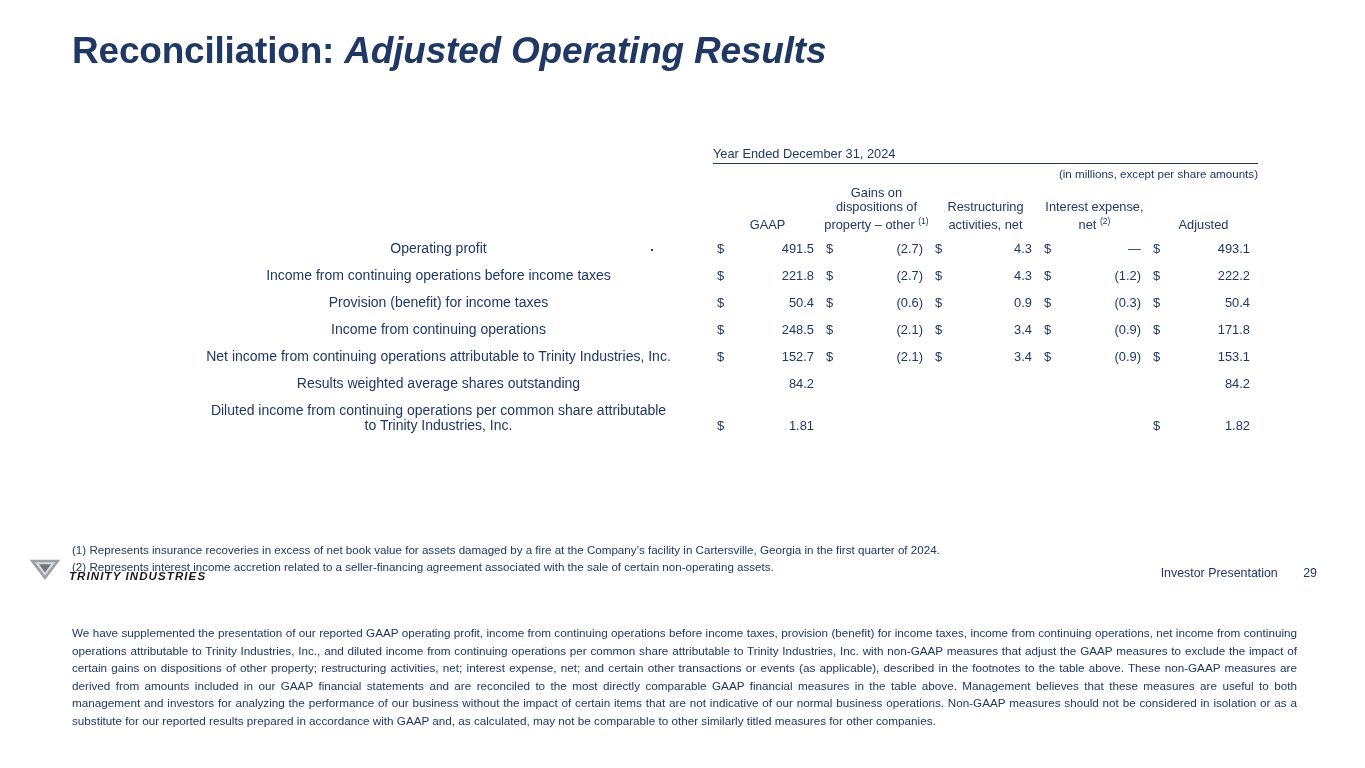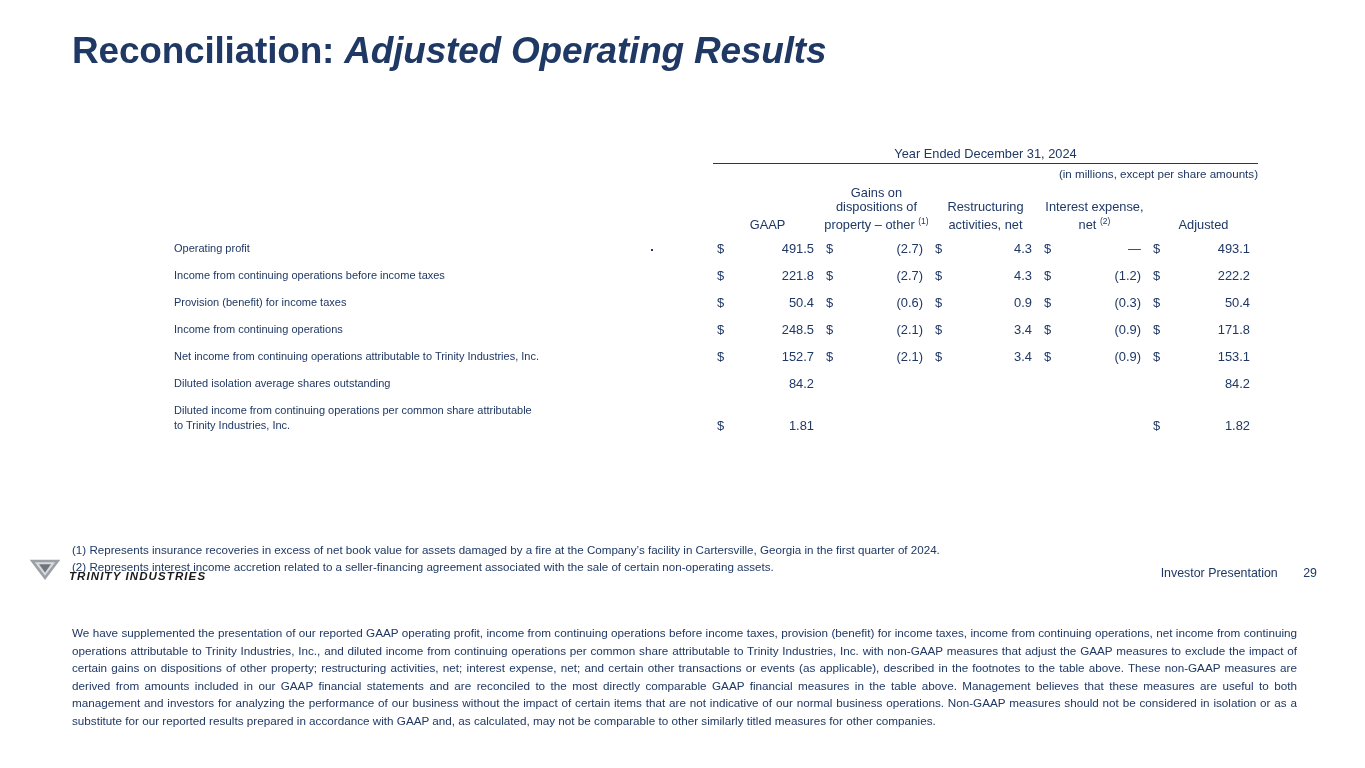--- a/index.html
+++ b/index.html
@@ -50,21 +50,20 @@
   table.fin td, table.fin th {
     padding: 0;
     vertical-align: bottom;
     font-weight: normal;
   }
   .col-label { width: 530px; }
   .cur { width: 16px; text-align: left; padding-left: 4px !important; }
   .num { width: 78px; text-align: right; padding-right: 8px !important; }
 
   .yearhdr {
-    text-align: center;
     font-weight: bold;
     font-size: 12.8px;
     padding-bottom: 2px !important;
     border-bottom: 1.6px solid #1f3864;
   }
   .subhdr {
     text-align: right;
     font-weight: bold;
     font-size: 11.6px;
     padding-top: 3px !important;
@@ -73,23 +72,23 @@
   .colhdr {
     text-align: center;
     font-weight: bold;
     font-size: 12.8px;
     line-height: 14px;
     padding-bottom: 3px !important;
   }
   .colhdr sup { font-size: 8.5px; }
 
   .rowlabel {
-    text-align: left;
+    text-align: center;
     padding: 6px 10px 6px 6px !important;
-    font-size: 11px;
+    font-size: 14px;
     line-height: 15px;
   }
   .rowlabel.indent2 {
     padding-left: 6px !important;
   }
   .wrap2 {
     display: block;
   }
   td.datacell {
     font-size: 12.9px;
@@ -276,21 +275,21 @@
           <td class="cur datacell">$</td>
           <td class="num datacell">(2.1)</td>
           <td class="cur datacell">$</td>
           <td class="num datacell">3.4</td>
           <td class="cur datacell">$</td>
           <td class="num datacell">(0.9)</td>
           <td class="cur datacell">$</td>
           <td class="num datacell">153.1</td>
         </tr>
         <tr>
-          <td class="rowlabel indent2">Diluted isolation average shares outstanding</td>
+          <td class="rowlabel indent2">Results weighted average shares outstanding</td>
           <td class="cur datacell"></td>
           <td class="num datacell">84.2</td>
           <td class="cur datacell"></td>
           <td class="num datacell"></td>
           <td class="cur datacell"></td>
           <td class="num datacell"></td>
           <td class="cur datacell"></td>
           <td class="num datacell"></td>
           <td class="cur datacell"></td>
           <td class="num datacell">84.2</td>

